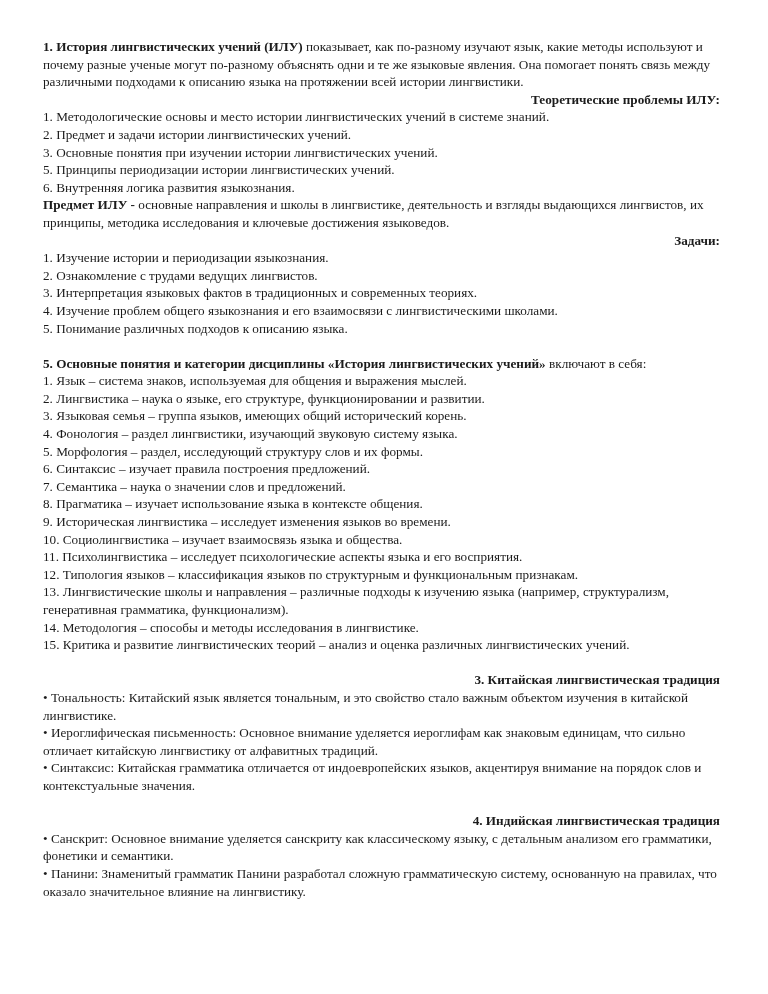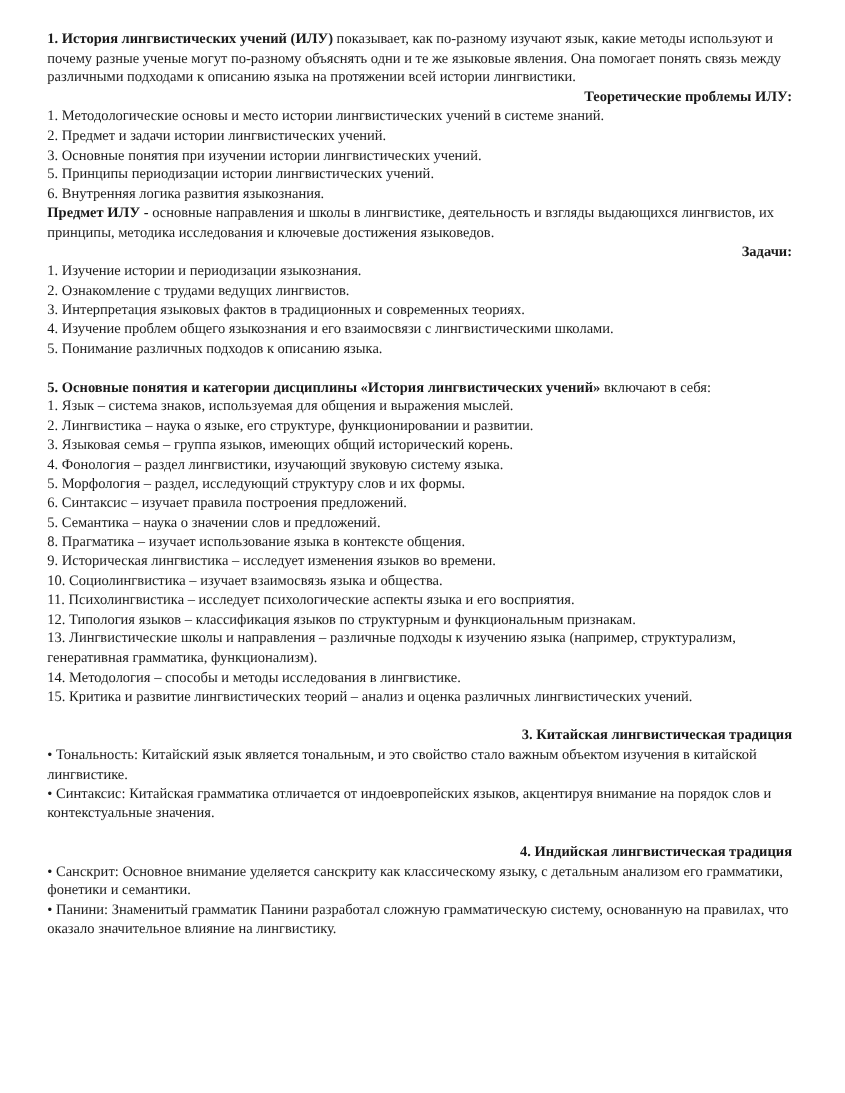--- a/index.html
+++ b/index.html
@@ -12,21 +12,21 @@
     width: 768px;
     min-height: 994px;
     font-family: "Liberation Serif", "DejaVu Serif", serif;
     color: #1b1b1b;
     -webkit-font-smoothing: antialiased;
   }
   .page {
     width: 768px;
     min-height: 994px;
     box-sizing: border-box;
-    padding: 26px 48px 20px 43px;
+    padding: 38px 48px 20px 43px;
     background: #ffffff;
   }
   .doc-body {
     font-size: 13.2px;
     line-height: 17.6px;
     text-align: left;
   }
   
   .para {
     margin: 0;
@@ -72,31 +72,32 @@
       <p class="para" id="task-item-4">4. Изучение проблем общего языкознания и его взаимосвязи с лингвистическими школами.</p>
       <p class="para" id="task-item-5">5. Понимание различных подходов к описанию языка.</p>
       <div class="spacer">&nbsp;</div>
       <p class="para" id="section-2-intro"><span class="lead">5. Основные понятия и категории дисциплины «История лингвистических учений»</span><span class="rest"> включают в себя:</span></p>
       <p class="para" id="concept-item-1">1. Язык – система знаков, используемая для общения и выражения мыслей.</p>
       <p class="para" id="concept-item-2">2. Лингвистика – наука о языке, его структуре, функционировании и развитии.</p>
       <p class="para" id="concept-item-3">3. Языковая семья – группа языков, имеющих общий исторический корень.</p>
       <p class="para" id="concept-item-4">4. Фонология – раздел лингвистики, изучающий звуковую систему языка.</p>
       <p class="para" id="concept-item-5">5. Морфология – раздел, исследующий структуру слов и их формы.</p>
       <p class="para" id="concept-item-6">6. Синтаксис – изучает правила построения предложений.</p>
-      <p class="para" id="concept-item-7">5. Семантика – наука о значении слов и предложений.</p>
+      <p class="para" id="concept-item-7">7. Семантика – наука о значении слов и предложений.</p>
       <p class="para" id="concept-item-8">8. Прагматика – изучает использование языка в контексте общения.</p>
       <p class="para" id="concept-item-9">9. Историческая лингвистика – исследует изменения языков во времени.</p>
       <p class="para" id="concept-item-10">10. Социолингвистика – изучает взаимосвязь языка и общества.</p>
       <p class="para" id="concept-item-11">11. Психолингвистика – исследует психологические аспекты языка и его восприятия.</p>
       <p class="para" id="concept-item-12">12. Типология языков – классификация языков по структурным и функциональным признакам.</p>
       <p class="para" id="concept-item-13">13. Лингвистические школы и направления – различные подходы к изучению языка (например, структурализм, генеративная грамматика, функционализм).</p>
       <p class="para" id="concept-item-14">14. Методология – способы и методы исследования в лингвистике.</p>
       <p class="para" id="concept-item-15">15. Критика и развитие лингвистических теорий – анализ и оценка различных лингвистических учений.</p>
       <div class="spacer">&nbsp;</div>
       <p class="para bold" id="heading-chinese-tradition">3. Китайская лингвистическая традиция</p>
       <p class="para" id="chinese-bullet-1">• Тональность: Китайский язык является тональным, и это свойство стало важным объектом изучения в китайской лингвистике.</p>
+      <p class="para" id="chinese-bullet-2">• Иероглифическая письменность: Основное внимание уделяется иероглифам как знаковым единицам, что сильно отличает китайскую лингвистику от алфавитных традиций.</p>
       <p class="para" id="chinese-bullet-3">• Синтаксис: Китайская грамматика отличается от индоевропейских языков, акцентируя внимание на порядок слов и контекстуальные значения.</p>
       <div class="spacer">&nbsp;</div>
       <p class="para bold" id="heading-indian-tradition">4. Индийская лингвистическая традиция</p>
       <p class="para" id="indian-bullet-1">• Санскрит: Основное внимание уделяется санскриту как классическому языку, с детальным анализом его грамматики, фонетики и семантики.</p>
       <p class="para" id="indian-bullet-2">• Панини: Знаменитый грамматик Панини разработал сложную грамматическую систему, основанную на правилах, что оказало значительное влияние на лингвистику.</p>
     </div>
 </div>
 
 </body></html>

